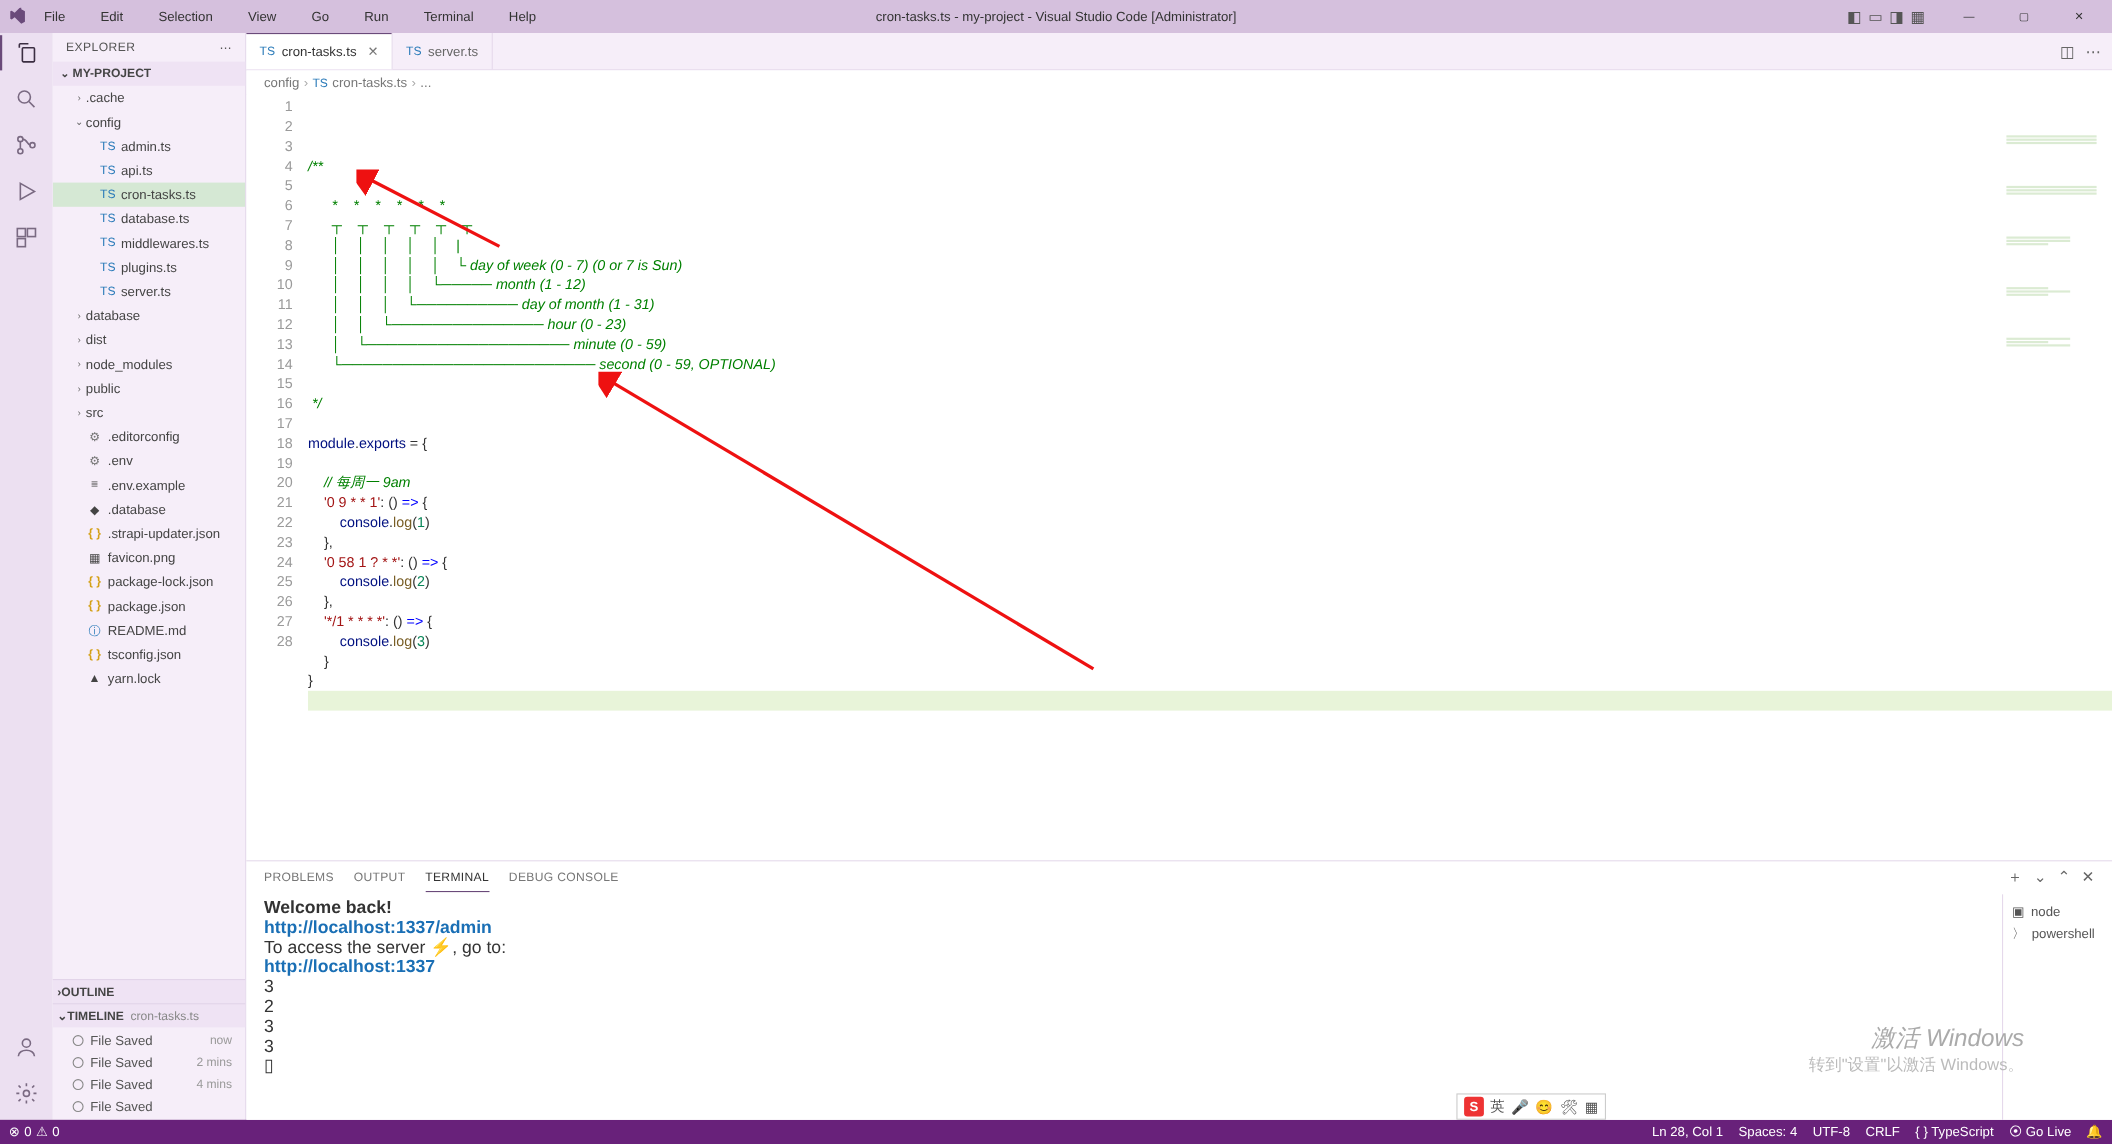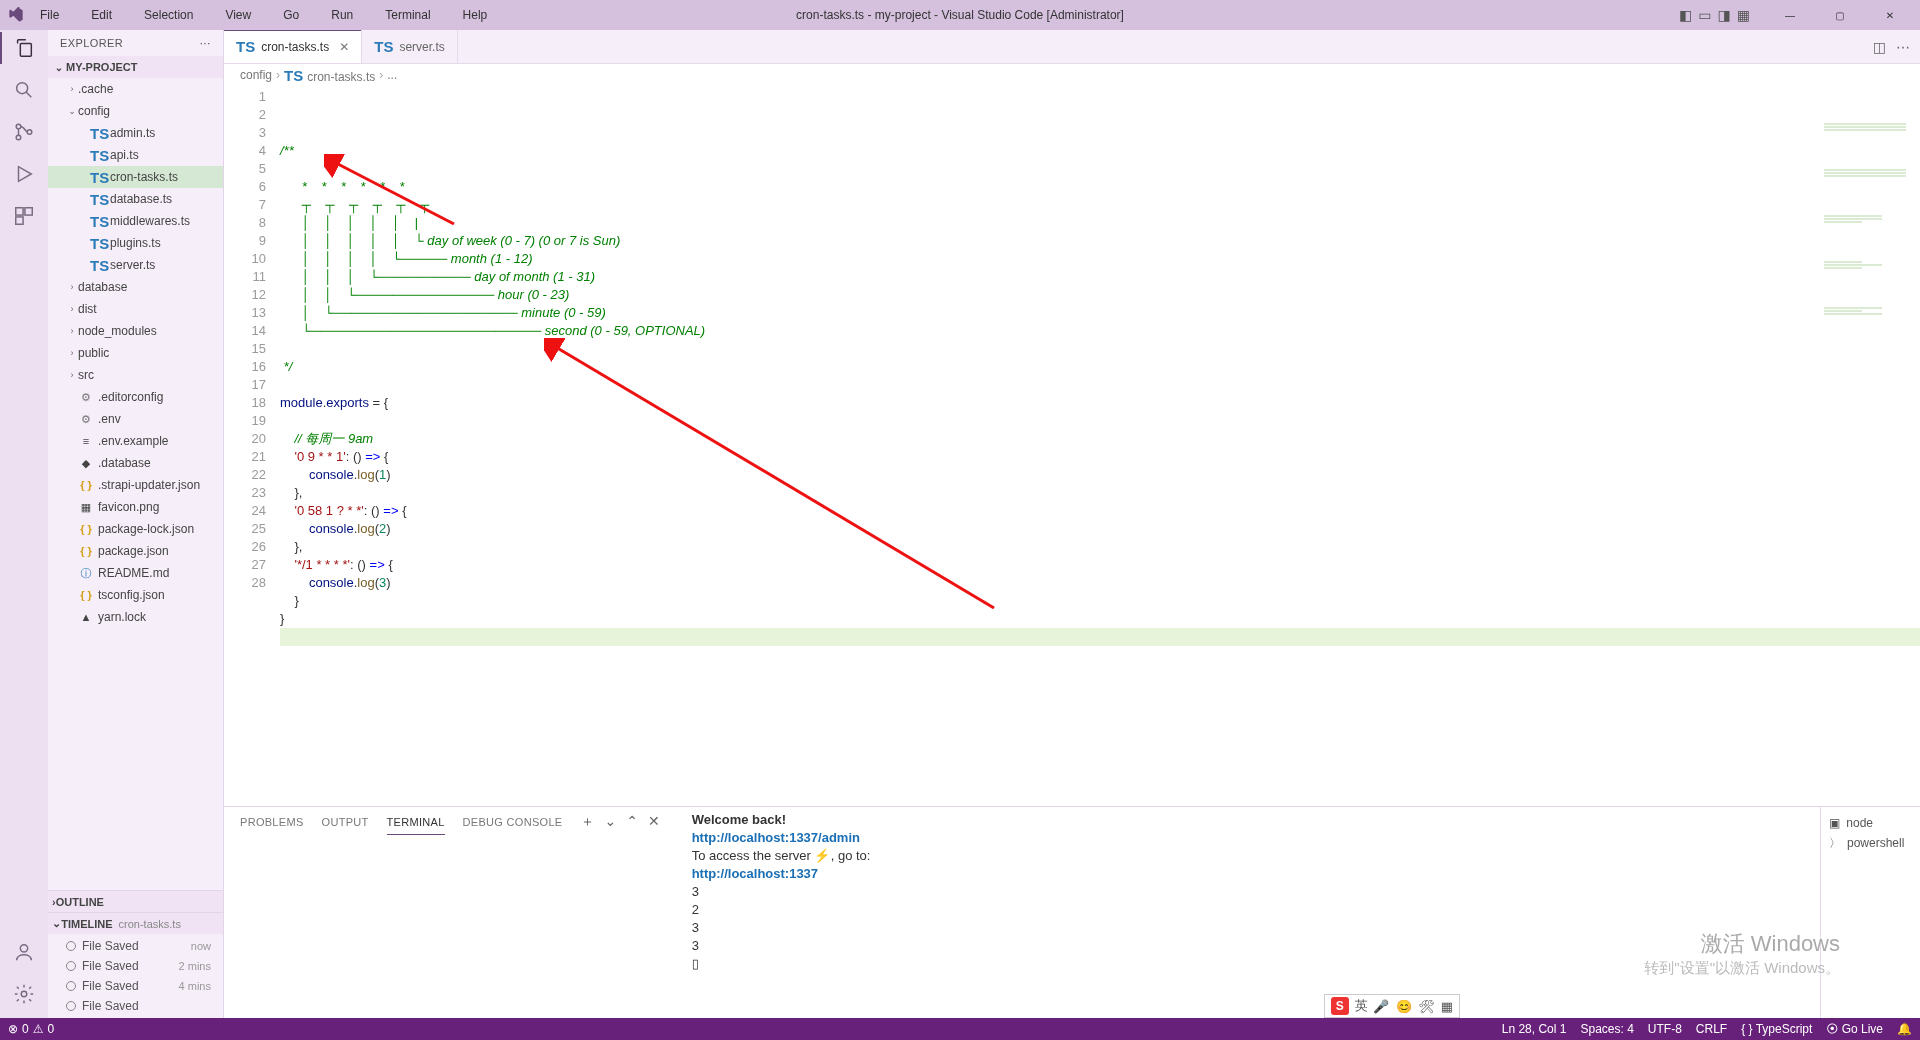--- a/index.html
+++ b/index.html
@@ -24,21 +24,21 @@
 .sidebar .header { height: 26px; display: flex; align-items: center; justify-content: space-between; padding: 0 12px; font-size: 11px; letter-spacing: 0.4px; color: #555; }
 .sidebar .section-header { height: 22px; display: flex; align-items: center; padding: 0 4px; font-weight: 600; font-size: 11px; cursor: default; background: #efe3f4; }
 .sidebar .section-header .chev { width: 14px; text-align: center; font-size: 10px; }
 .sidebar .tree { flex: 1; overflow: auto; }
 .tree-row { height: 22px; display: flex; align-items: center; padding-left: 6px; cursor: default; white-space: nowrap; }
 .tree-row .twisty { width: 12px; font-size: 9px; color: #666; text-align: center; }
 .tree-row .ficon { width: 16px; text-align: center; margin-right: 4px; font-size: 11px; }
 .tree-row.selected { background: #d5e8d4; }
 .tree-row.depth1 { padding-left: 18px; }
 .tree-row.depth2 { padding-left: 30px; }
-.ts-ico { color: #2b7bb9; font-weight: 700; font-size: 15px; }
+.ts-ico { color: #2b7bb9; font-weight: 400; font-size: 11px; }
 .json-ico { color: #d4a017; font-weight: 700; }
 .md-ico { color: #2b7bb9; }
 .cfg-ico { color: #777; }
 
 .sidebar .outline-head, .sidebar .timeline-head { height: 22px; display: flex; align-items: center; padding: 0 4px; font-weight: 600; font-size: 11px; background: #efe3f4; border-top: 1px solid #e2d4e9; }
 .timeline-sub { font-weight: 400; color: #888; margin-left: 6px; }
 .timeline-body { padding: 2px 0; }
 .timeline-row { height: 20px; display: flex; align-items: center; justify-content: space-between; padding: 0 12px 0 18px; font-size: 12px; color: #555; text-align: right; }
 .timeline-row .circ { width: 10px; height: 10px; border: 1px solid #888; border-radius: 50%; margin-right: 6px; }
 .timeline-row .lhs { display: flex; align-items: center; }
@@ -72,38 +72,38 @@
 .minimap { position: absolute; right: 0; top: 0; width: 96px; height: 120px; opacity: 0.5; pointer-events: none; }
 .minimap .mline { height: 2px; margin: 1px 0; background: #b8d8a8; }
 .minimap .mline.short { width: 40%; }
 .minimap .mline.med { width: 60%; }
 .minimap .mline.long { width: 85%; }
 
 .arrow-annot { position: absolute; pointer-events: none; }
 .arrow-annot svg line { stroke: #e11; stroke-width: 3; }
 .arrow-annot svg polygon { fill: #e11; }
 
-.panel { height: 212px; border-top: 1px solid #e2d4e9; display: flex; flex-direction: row; background: #fff; }
+.panel { height: 236px; border-top: 1px solid #e2d4e9; display: flex; flex-direction: column; background: #fff; }
 .panel-tabs { height: 30px; display: flex; align-items: center; gap: 18px; padding: 0 16px; font-size: 11px; color: #777; position: relative; }
 .panel-tabs .ptab { cursor: default; padding: 6px 0; letter-spacing: 0.3px; }
 .panel-tabs .ptab.active { color: #333; border-bottom: 1px solid #6a4a7a; }
 .panel-tabs .pactions { margin-left: auto; display: flex; gap: 10px; color: #666; font-size: 14px; }
 .panel-body { flex: 1; display: flex; min-height: 0; }
-.terminal { flex: 1; padding: 4px 16px; font-family: Consolas, monospace; font-size: 13px; line-height: 18px; color: #333; overflow: auto; }
+.terminal { flex: 1; padding: 4px 16px; font-family: Consolas, monospace; font-size: 16px; line-height: 18px; color: #333; overflow: auto; }
 .terminal .bold { font-weight: 700; }
 .terminal .link { color: #1a6fb5; }
 .term-side { width: 100px; border-left: 1px solid #e5d9eb; padding: 6px 8px; font-size: 12px; color: #555; }
 .term-side .titem { display: flex; align-items: center; gap: 6px; height: 20px; }
 
 .statusbar { height: 22px; background: #68217a; color: #fff; display: flex; align-items: center; font-size: 12px; padding: 0 8px; gap: 14px; }
 .statusbar .right { margin-left: auto; display: flex; gap: 14px; align-items: center; }
 .statusbar .item { display: flex; align-items: center; gap: 4px; }
 
 .watermark { position: absolute; right: 80px; bottom: 40px; text-align: right; color: #bbb; font-size: 15px; pointer-events: none; }
-.watermark .big { font-size: 22px; color: #aaa; }
+.watermark .big { font-size: 22px; color: #aaa; font-style: italic; }
 
 .ime-bar { position: absolute; right: 460px; bottom: 22px; display: flex; gap: 6px; align-items: center; background: #fff; border: 1px solid #ccc; padding: 2px 6px; font-size: 13px; color: #555; z-index: 5; }
 .ime-bar .s-badge { width: 18px; height: 18px; background: #e33; color: #fff; display: flex; align-items: center; justify-content: center; font-weight: 700; border-radius: 3px; font-size: 12px; }
 .ime-bar .ime-ico { font-size: 13px; }
 </style>
 </head>
 <body>
 
 <div class="titlebar">
   <svg class="vscode-logo" viewBox="0 0 24 24">

